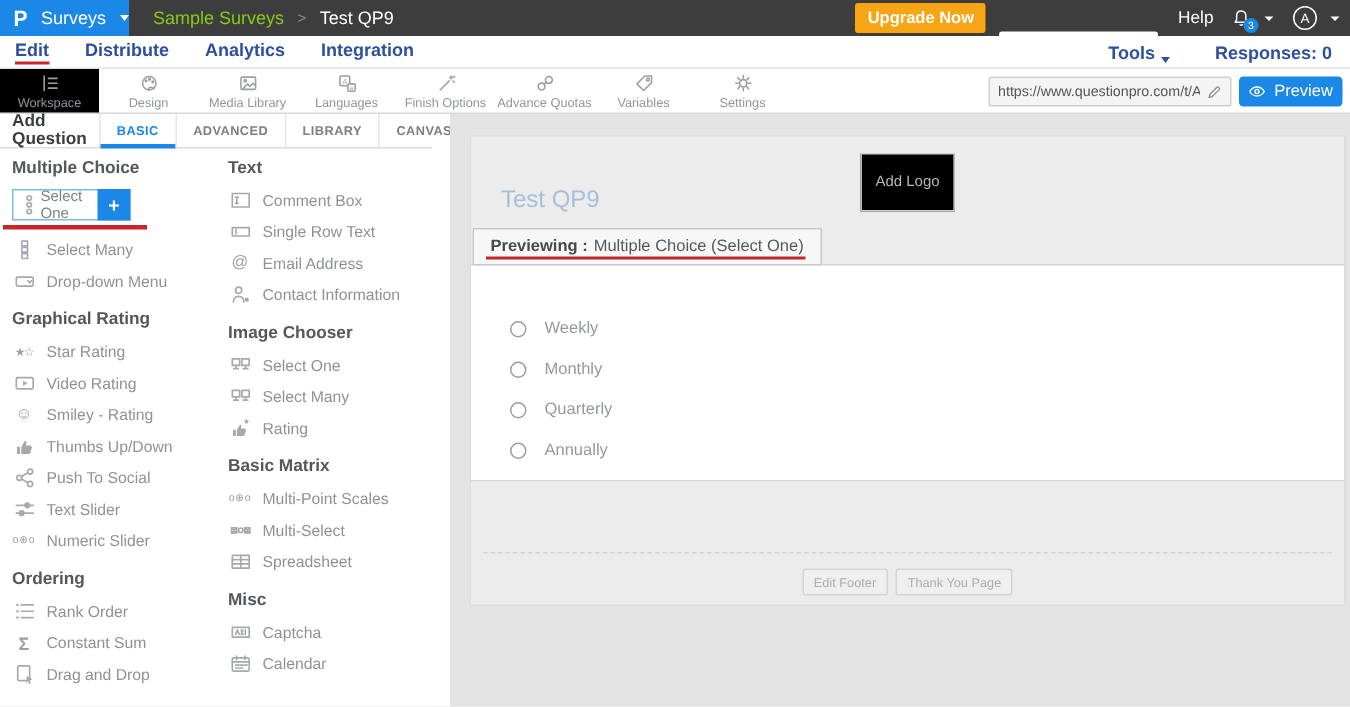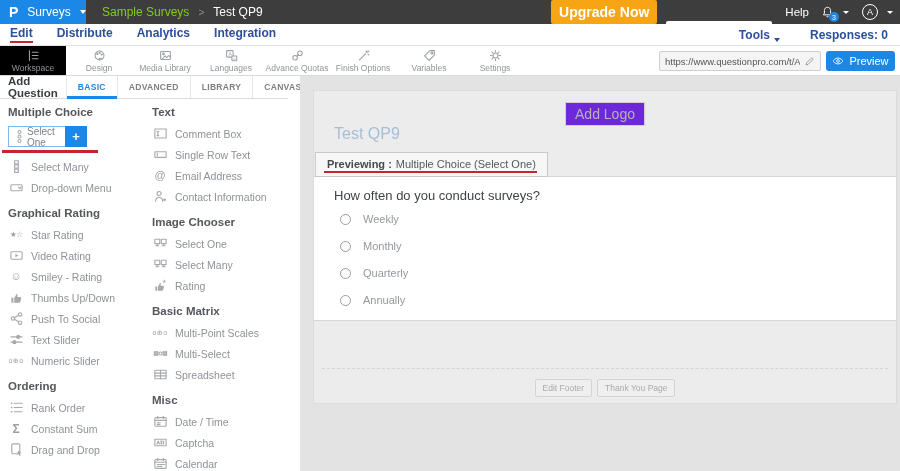--- a/index.html
+++ b/index.html
@@ -16,21 +16,21 @@
   .brand { height:24px; width:86px; background:#1B87E6; display:flex; align-items:center; padding:0 9px; gap:9px; cursor:pointer; }
   .brand-logo { font-size:14px; font-weight:bold; line-height:1; transform:scaleY(1.05); }
   .brand-label { font-size:12px; }
   .caret { width:0; height:0; border-left:3.5px solid transparent; border-right:3.5px solid transparent; border-top:4px solid #fff; }
   .caret.sm { border-left-width:3px; border-right-width:3px; border-top-width:3.5px; }
   .crumbs { display:flex; align-items:center; gap:9px; margin-left:16px; font-size:12px; }
   .crumb-parent { color:#84cc16; }
   .crumb-sep { color:#8d8d8d; font-size:10px; }
   .crumb-current { color:#fff; }
   .topbar-right { margin-left:auto; display:flex; align-items:center; gap:9px; padding-right:7px; }
-  .upgrade-btn { background:#F7A515; color:#fff; border:none; border-radius:2px; font-family:inherit; font-size:14px; font-weight:bold; padding:4px 8px; cursor:pointer;text-align:right; }
+  .upgrade-btn { background:#F7A515; color:#fff; border:none; border-radius:2px; font-family:inherit; font-size:11px; font-weight:bold; padding:4px 8px; cursor:pointer;text-align:right; }
   .search-box { display:flex; align-items:center; gap:4px; background:#fff; border-radius:2px; width:106px; height:18px; padding:0 5px; margin-right:4px;margin-top:36px; }
   .search-box input { border:none; outline:none; width:100%; font-family:inherit; font-size:10.5px; color:#444; background:transparent; }
   .help-link { font-size:11.5px; cursor:pointer; }
   .bell-wrap { position:relative; margin-left:3px; cursor:pointer; }
   .badge { position:absolute; right:-5px; bottom:-3px; width:10px; height:10px; border-radius:50%; background:#1B87E6; color:#fff; font-size:7px; display:flex; align-items:center; justify-content:center; }
   .avatar { width:16px; height:16px; border:1.5px solid #fff; border-radius:50%; display:flex; align-items:center; justify-content:center; font-size:9px; margin-left:4px; cursor:pointer; }
 
   
   .navrow { position:absolute; left:0; top:24px; width:900px; height:22px; background:#fff; border-bottom:1px solid #e2e2e2; display:flex; align-items:center; padding:0 10px; color:#2d4f9e; font-size:12px; font-weight:bold; }
   .nav-items { display:flex; gap:24px; }
@@ -78,21 +78,21 @@
   .select-one-row { position:relative; margin-bottom:12px; }
   .so-box { display:flex; align-items:stretch; width:79px; height:21px; border:1px solid #7fb9e9; background:#fff; cursor:pointer; }
   .so-box .ic { align-self:center; margin-left:2px; }
   .so-label { flex:1; display:flex; align-items:center; justify-content:center; font-size:10px; color:#7d8286; }
   .so-plus { width:22px; background:#1B87E6; color:#fff; font-size:13px; font-weight:bold; display:flex; align-items:center; justify-content:center; margin:-1px -1px -1px 0; cursor:pointer; }
   .red-underline { position:absolute; left:-6px; top:24px; width:96px; height:3px; background:#c7252c; }
 
   
   .main { position:absolute; left:300px; top:76px; width:600px; height:395px; background:#e3e3e3; }
   .container { position:absolute; left:13px; top:14px; width:584px; height:314px; background:#ececec; border:1px solid #dcdcdc; }
-  .addlogo { position:absolute; left:50%; top:11px; transform:translateX(-50%); border:1px solid #d2d2d2; background:#6d28d9; color:#b5b5b5; font-size:14px; padding:3px 9px; cursor:pointer; white-space:nowrap; }
+  .addlogo { position:absolute; left:50%; top:11px; transform:translateX(-50%); border:1px solid #d2d2d2; background:#000000; color:#b5b5b5; font-size:10px; padding:13px 9px; cursor:pointer; white-space:nowrap; }
   .survey-title { position:absolute; left:20px; top:34px; font-size:16px; color:#a5bfd8; }
   .prev-tab { position:absolute; left:1px; top:61px; height:25px; background:#f7f7f7; border:1px solid #c9c9c9; display:flex; align-items:center; padding:0 11px 2px; font-size:11px; color:#55585c; z-index:2; }
   .prev-tab .bold { font-weight:bold; color:#46494d; }
   .prev-tab .val { margin-left:4px; }
   .prev-red { position:absolute; left:8px; right:10px; bottom:3px; height:2.5px; background:#c7252c; }
   .card { position:absolute; left:0; top:85px; width:582px; height:145px; background:#fff; border:1px solid #d6d6d6; border-left:none; border-right:none; }
   .question { position:absolute; left:20px; top:11px; font-size:13px; color:#3f4348; }
   .opt { position:absolute; left:26px; display:flex; align-items:center; gap:12px; cursor:pointer; }
   .radio { width:11px; height:11px; border:1.5px solid #989da2; border-radius:50%; background:#fff; flex:none; }
   .opt-label { font-size:11px; color:#94999e; }
@@ -186,32 +186,32 @@
       <svg viewBox="0 0 16 16">
           <rect x="2" y="2" width="8" height="8" rx="1"></rect>
           <text x="4.2" y="8.4" font-size="6" fill="#9aa0a6" stroke="none">A</text>
           <rect x="8.5" y="8.5" width="6" height="6" rx="1" fill="#fff"></rect>
           <text x="10.1" y="13.3" font-size="5" fill="#9aa0a6" stroke="none">a</text>
         </svg>
       <span class="tool-label">Languages</span>
     </div>
     <div class="tool-item">
       <svg viewBox="0 0 16 16">
+          <path d="M3 13.5L10.5 6"></path>
+          <path d="M12 2.2v2.2M10.9 3.3h2.2M13.5 6.2l1 1M14 3.2l.8-.8"></path>
+        </svg>
+      <span class="tool-label">Finish Options</span>
+    </div>
+    <div class="tool-item">
+      <svg viewBox="0 0 16 16">
           <circle cx="5" cy="10.7" r="2.8"></circle>
           <circle cx="11" cy="5.3" r="2.8"></circle>
           <path d="M7 8.7l2-1.8"></path>
         </svg>
       <span class="tool-label">Advance Quotas</span>
-    </div>
-    <div class="tool-item">
-      <svg viewBox="0 0 16 16">
-          <path d="M3 13.5L10.5 6"></path>
-          <path d="M12 2.2v2.2M10.9 3.3h2.2M13.5 6.2l1 1M14 3.2l.8-.8"></path>
-        </svg>
-      <span class="tool-label">Finish Options</span>
     </div>
     <div class="tool-item">
       <svg viewBox="0 0 16 16">
           <path d="M8.5 2H14v5.5L7.5 14 2 8.5 8.5 2z"></path>
           <circle cx="11" cy="5" r="1.2"></circle>
         </svg>
       <span class="tool-label">Variables</span>
     </div>
     <div class="tool-item">
       <svg viewBox="0 0 16 16">
@@ -468,29 +468,20 @@
               <path d="M2 6.5h12M2 9.5h12M8 3.5v9"></path>
             </svg>
           </span>
         <span>Spreadsheet</span>
       </div>
 
       <div class="psec-title">Misc</div>
       <div class="pitem">
         <span class="ic">
             <svg viewBox="0 0 16 16">
-              <rect x="2" y="3.8" width="12" height="9.2" rx="1"></rect>
-              <path d="M2 6.8h12M5 2.5v2.2M11 2.5v2.2M4.5 9.5h3M4.5 11.3h3"></path>
-            </svg>
-          </span>
-        <span>Date / Time</span>
-      </div>
-      <div class="pitem">
-        <span class="ic">
-            <svg viewBox="0 0 16 16">
               <rect x="2" y="4.5" width="12" height="7"></rect>
               <path d="M4.3 9.5l1.3-3 1.3 3M8.3 6.5l1.3 3M9.6 6.5l-1.3 3M11.3 6.5v3"></path>
             </svg>
           </span>
         <span>Captcha</span>
       </div>
       <div class="pitem">
         <span class="ic">
             <svg viewBox="0 0 16 16">
               <rect x="2" y="3.8" width="12" height="9.4" rx="1"></rect>
@@ -509,21 +500,20 @@
     <span class="addlogo">Add Logo</span>
     <div class="survey-title">Test QP9</div>
 
     <div class="prev-tab">
       <span class="bold">Previewing :</span>
       <span class="val">Multiple Choice (Select One)</span>
       <span class="prev-red"></span>
     </div>
 
     <div class="card">
-      <div class="question">How often do you conduct surveys?</div>
       <div class="opt" style="top:36px">
         <span class="radio"></span>
         <span class="opt-label">Weekly</span>
       </div>
       <div class="opt" style="top:63px">
         <span class="radio"></span>
         <span class="opt-label">Monthly</span>
       </div>
       <div class="opt" style="top:90px">
         <span class="radio"></span>

